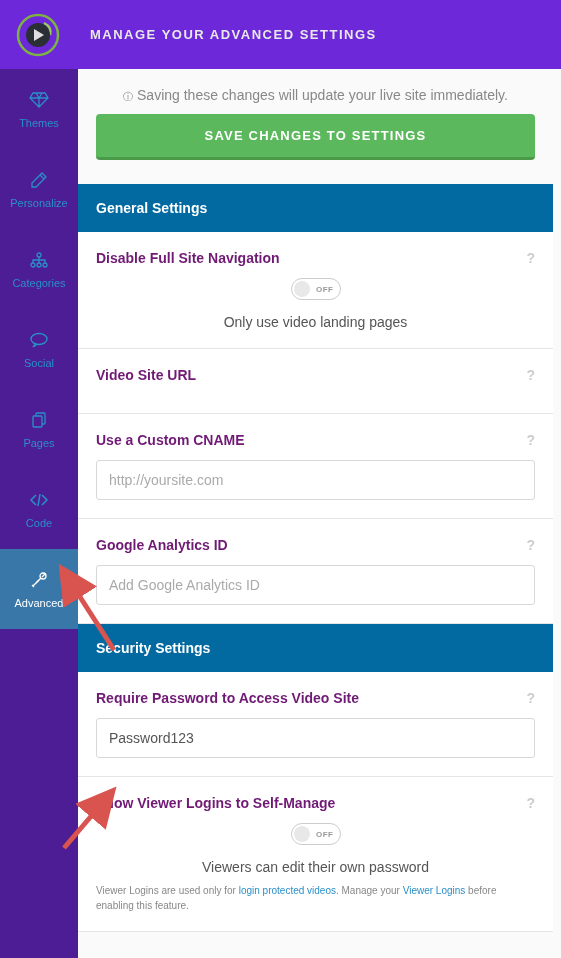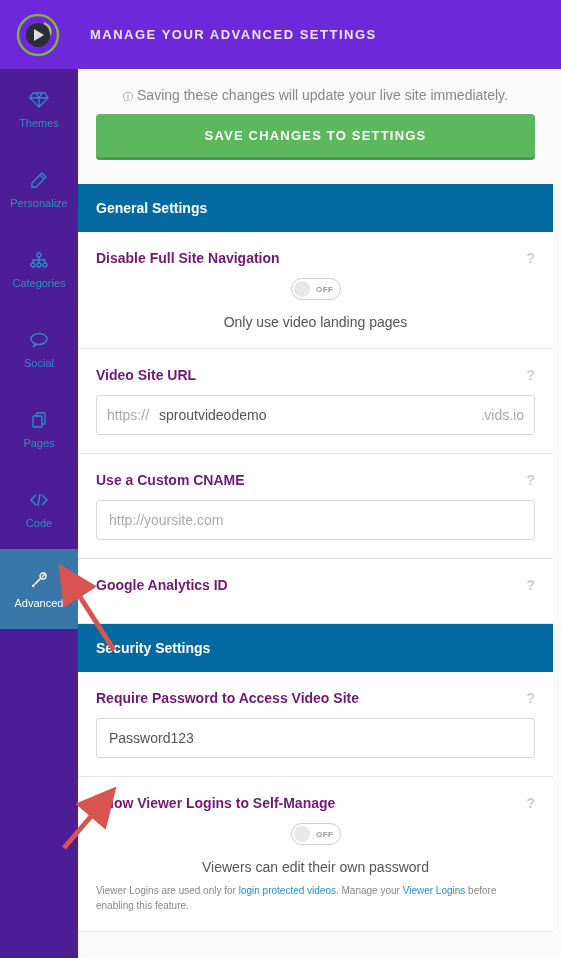--- a/index.html
+++ b/index.html
@@ -159,40 +159,36 @@
             </div>
           <span class="toggle-desc">Only use video landing pages</span>
         </div>
       </div>
 
       <div class="field-block">
         <div class="field-row">
           <span class="field-label">Video Site URL</span>
           <span class="help-ic">?</span>
         </div>
-        <div class="url-input-group">
-          <span class="url-prefix">https://</span>
-          <input class="url-middle" value="sproutvideodemo" style="">
-          <span class="url-suffix">.vids.io</span>
-        </div>
       </div>
 
       <div class="field-block">
         <div class="field-row">
           <span class="field-label">Use a Custom CNAME</span>
           <span class="help-ic">?</span>
         </div>
         <input class="text-input" placeholder="http://yoursite.com" style="">
       </div>
 
       <div class="field-block">
         <div class="field-row">
           <span class="field-label">Google Analytics ID</span>
           <span class="help-ic">?</span>
         </div>
+        <input class="text-input" placeholder="Add Google Analytics ID" style="">
       </div>
 
       <div class="section-header">Security Settings</div>
 
       <div class="field-block">
         <div class="field-row">
           <span class="field-label">Require Password to Access Video Site</span>
           <span class="help-ic">?</span>
         </div>
         <input class="text-input" value="Password123" style="">

